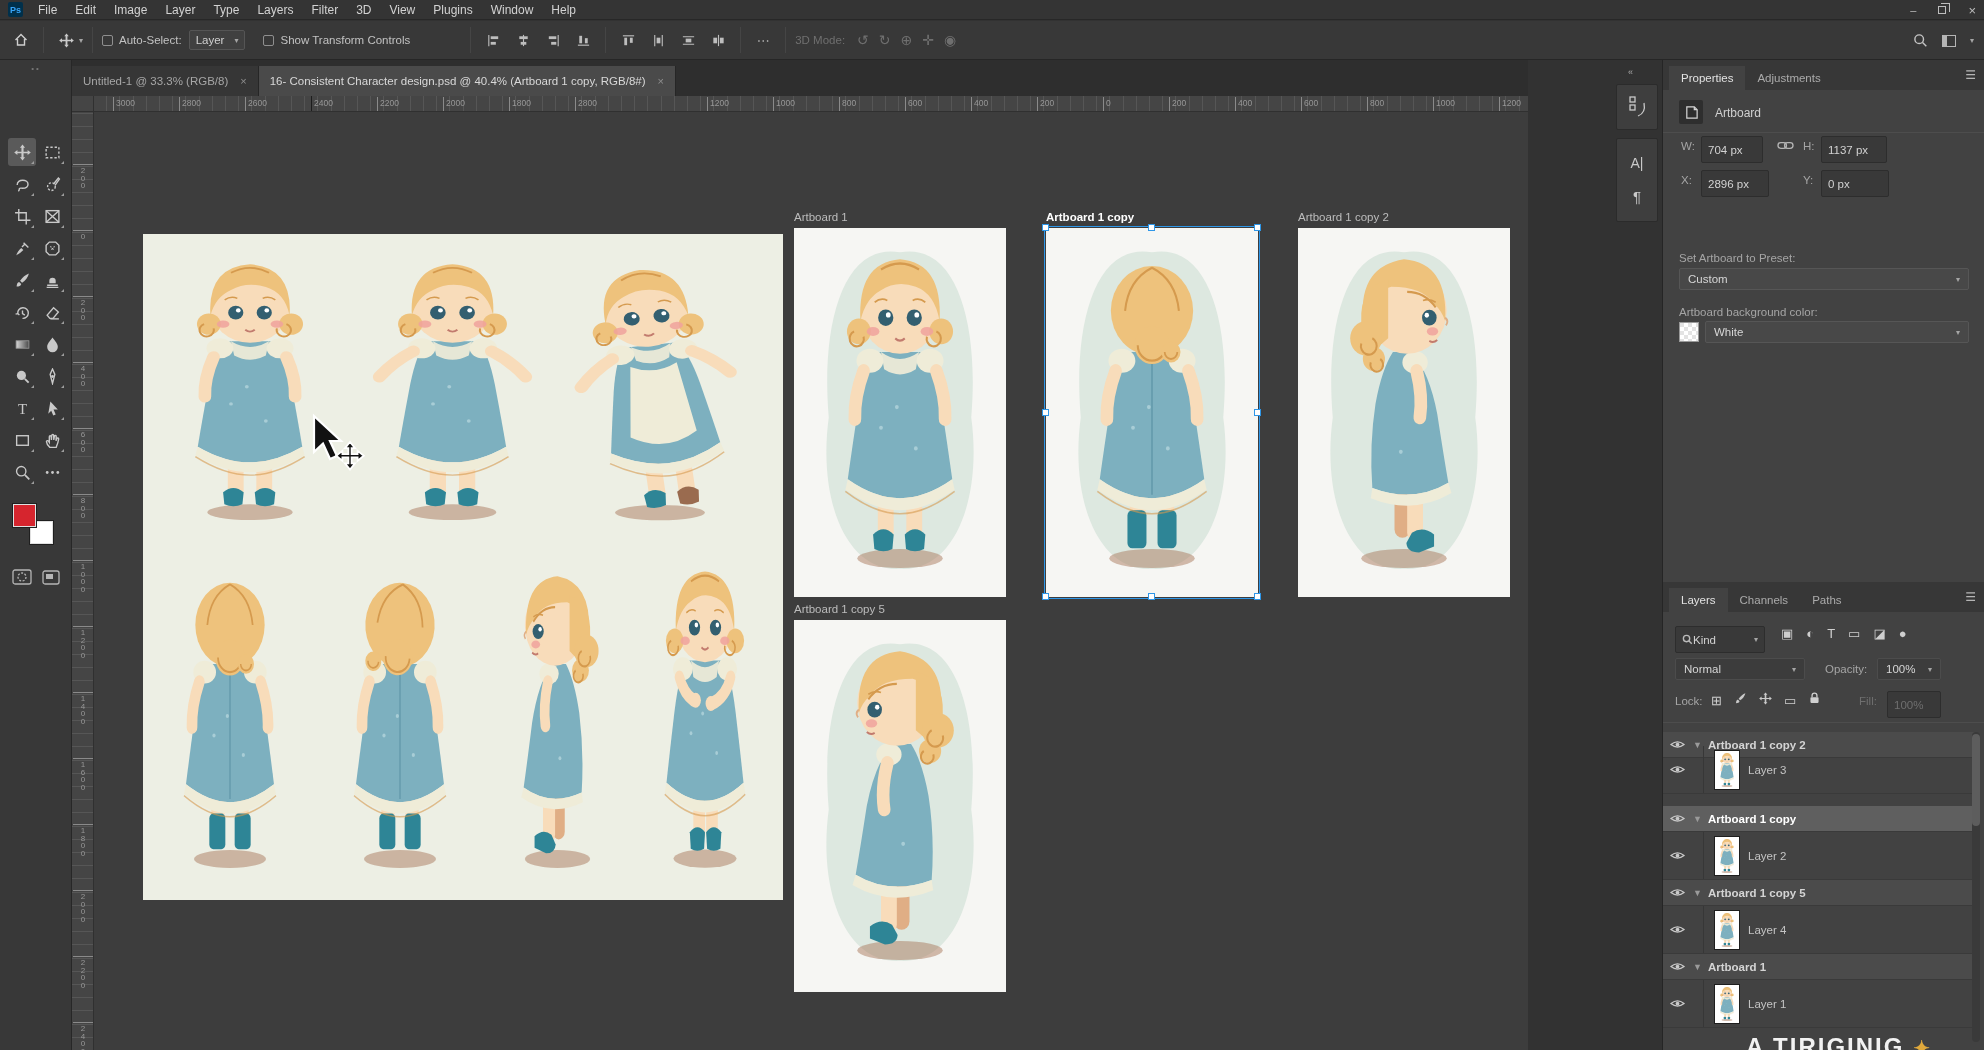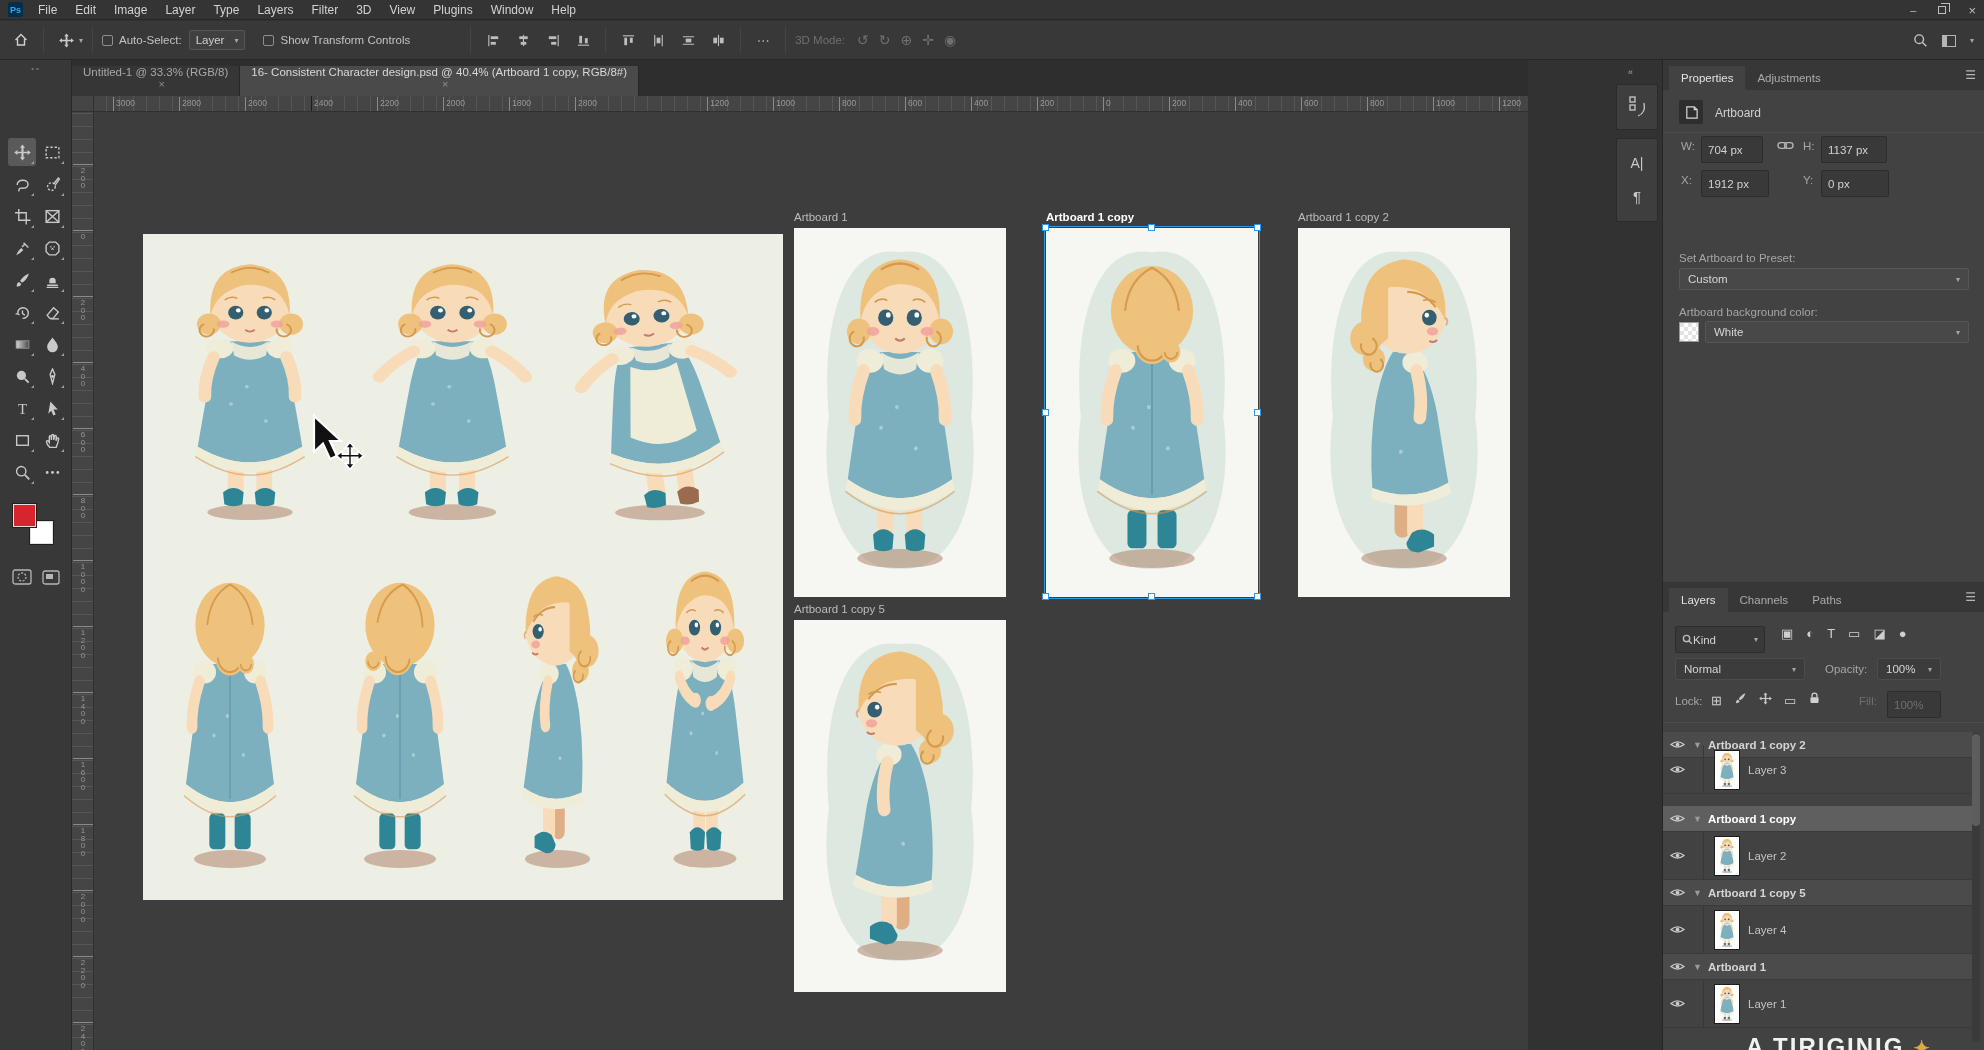--- a/index.html
+++ b/index.html
@@ -37,21 +37,21 @@
   .toolbar{position:absolute;left:0;top:60px;width:72px;height:990px;background:#383838;border-right:1px solid #272727;}
   .tgrip{position:absolute;left:0;top:4px;width:72px;text-align:center;color:#777;font-size:8px;letter-spacing:2px;}
   .tool{position:absolute;width:28px;height:28px;display:flex;align-items:center;justify-content:center;border-radius:3px;}
   .tool.sel{background:#5a5a5a;}
   .tool .fly{position:absolute;right:2px;bottom:2px;width:0;height:0;border-left:3px solid transparent;border-bottom:3px solid #9d9d9d;}
   .swatch{position:absolute;border:1px solid #e0e0e0;box-shadow:0 0 0 1px #1f1f1f;}
 
   
   .tabbar{position:absolute;left:72px;top:60px;width:1456px;height:36px;background:#2e2e2e;display:flex;align-items:flex-end;}
   .dtab{height:30px;display:flex;align-items:center;padding:0 11px;font-size:11.5px;background:#363636;
-        color:#a6a6a6;border-right:1px solid #262626;white-space:nowrap;flex-direction:column;}
+        color:#a6a6a6;border-right:1px solid #262626;white-space:nowrap;}
   .dtab.active{background:#4a4a4a;color:#d8d8d8;}
   .dtab .x{margin-left:12px;color:#8f8f8f;font-size:11px;}
 
   
   .rcorner{position:absolute;left:72px;top:96px;width:22px;height:16px;background:#454545;border-right:1px solid #303030;border-bottom:1px solid #303030;}
   .rtop{position:absolute;left:94px;top:96px;width:1434px;height:16px;background:#454545;border-bottom:1px solid #303030;overflow:hidden;
         background-image:repeating-linear-gradient(90deg,transparent 0 12.2px,#565656 12.2px 13.2px);}
   .rtop .rlab{position:absolute;top:1px;font-size:8.5px;color:#979797;border-left:1px solid #8a8a8a;padding-left:2px;height:14px;line-height:12px;}
   .rleft{position:absolute;left:72px;top:112px;width:22px;height:938px;background:#454545;border-right:1px solid #303030;overflow:hidden;
         background-image:repeating-linear-gradient(0deg,transparent 0 12.2px,#565656 12.2px 13.2px);}
@@ -836,21 +836,21 @@
     <div class="abs" style="left:114px;top:78px">
       <svg width="17" height="15" viewBox="0 0 18 16">
           <rect x="1" y="5" width="9" height="6" rx="3" fill="none" stroke="#b5b5b5" stroke-width="1.4"></rect>
           <rect x="8" y="5" width="9" height="6" rx="3" fill="none" stroke="#b5b5b5" stroke-width="1.4"></rect>
         </svg>
     </div>
     <div class="abs plabel" style="left:140px;top:80px">H:</div>
     <div class="pvalbox abs" style="left:158px;top:76px;width:66px">1137 px</div>
 
     <div class="abs plabel" style="left:18px;top:114px">X:</div>
-    <div class="pvalbox abs" style="left:38px;top:110px;width:68px">1912 px</div>
+    <div class="pvalbox abs" style="left:38px;top:110px;width:68px">2896 px</div>
     <div class="abs plabel" style="left:140px;top:114px">Y:</div>
     <div class="pvalbox abs" style="left:158px;top:110px;width:68px">0 px</div>
 
     <div class="abs plabel" style="left:16px;top:192px">Set Artboard to Preset:</div>
     <div class="pselect abs" style="left:16px;top:208px;width:290px">
       <span>Custom</span>
         <span class="caret">▾</span>
     </div>
 
     <div class="abs plabel" style="left:16px;top:246px">Artboard background color:</div>

